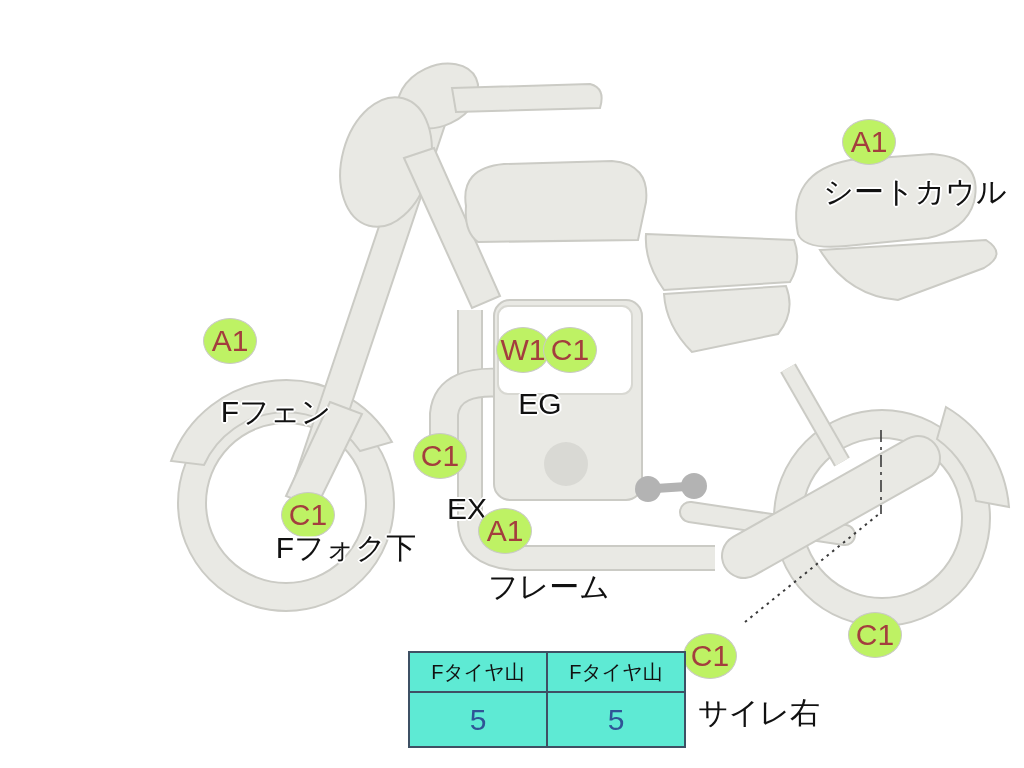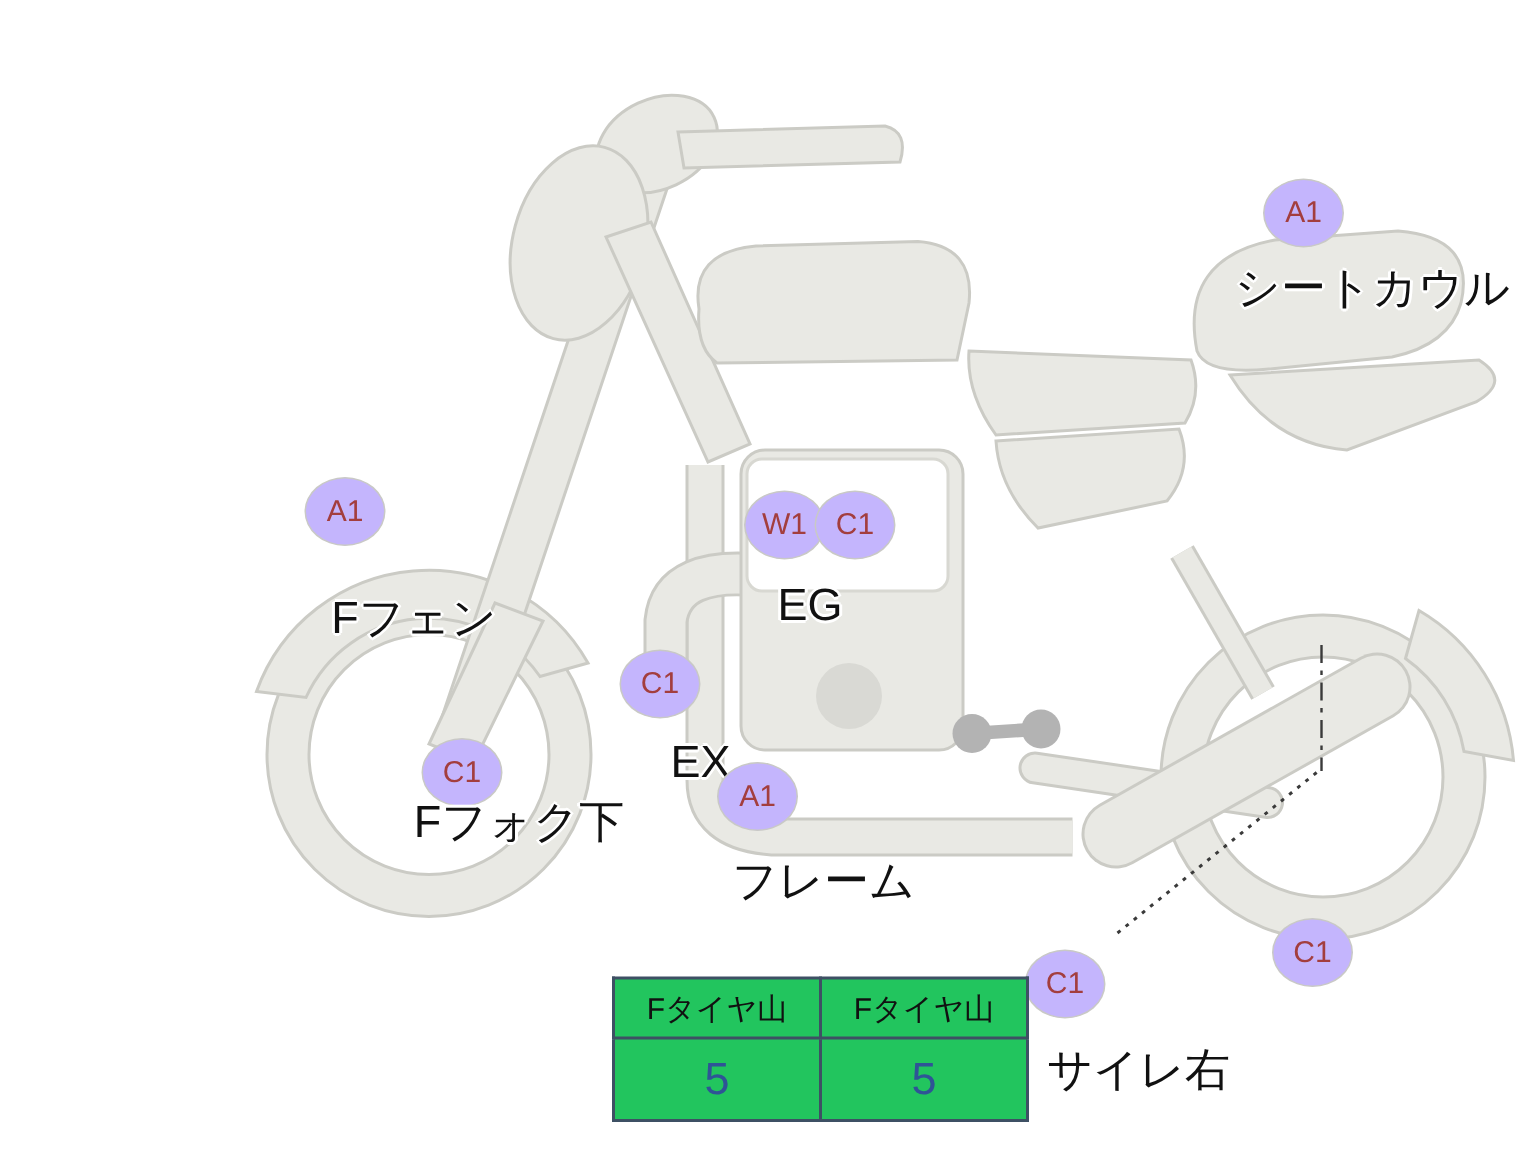--- a/index.html
+++ b/index.html
@@ -3,32 +3,32 @@
 <meta charset="utf-8">
 <style>
   html,body{margin:0;padding:0;background:#fff;}
   .stage{
     position:relative;width:1024px;height:768px;background:#fff;overflow:hidden;
     font-family:"Liberation Sans","DejaVu Sans",sans-serif;
   }
   .stage svg{position:absolute;left:0;top:0;}
   .code-badge{
     position:absolute;width:54px;height:46px;border-radius:50%;
-    background:#c4b5fd;border:1.5px solid #c9c9c6;box-sizing:border-box;
+    background:#bef264;border:1.5px solid #c9c9c6;box-sizing:border-box;
     display:flex;align-items:center;justify-content:center;
-    font-size:20px;color:#a33e3e;letter-spacing:0;
+    font-size:30px;color:#a33e3e;letter-spacing:0;
   }
   .part-label{
     position:absolute;transform:translateX(-50%);white-space:nowrap;
     font-size:30px;color:#111;
     text-shadow:-2px 0 0 #fff,2px 0 0 #fff,0 -2px 0 #fff,0 2px 0 #fff,
       -1px -1px 0 #fff,1px 1px 0 #fff,-1px 1px 0 #fff,1px -1px 0 #fff;
   }
   .tire-table{position:absolute;left:408px;top:651px;border-collapse:collapse;table-layout:fixed;}
-  .tire-table td{border:2px solid #3e5064;width:134px;text-align:center;vertical-align:middle;background:#22c55e;}
+  .tire-table td{border:2px solid #3e5064;width:134px;text-align:center;vertical-align:middle;background:#5eead4;}
   .tire-table .hdr td{height:36px;font-size:20px;color:#111;}
   .tire-table .val td{height:51px;font-size:30px;color:#2f5496;}
 </style>
 </head>
 <body>
 
 <div class="stage">
 
   <svg width="1024" height="768" viewBox="0 0 1024 768">
     <g fill="#e9e9e4" stroke="#cbcbc5" stroke-width="2">

